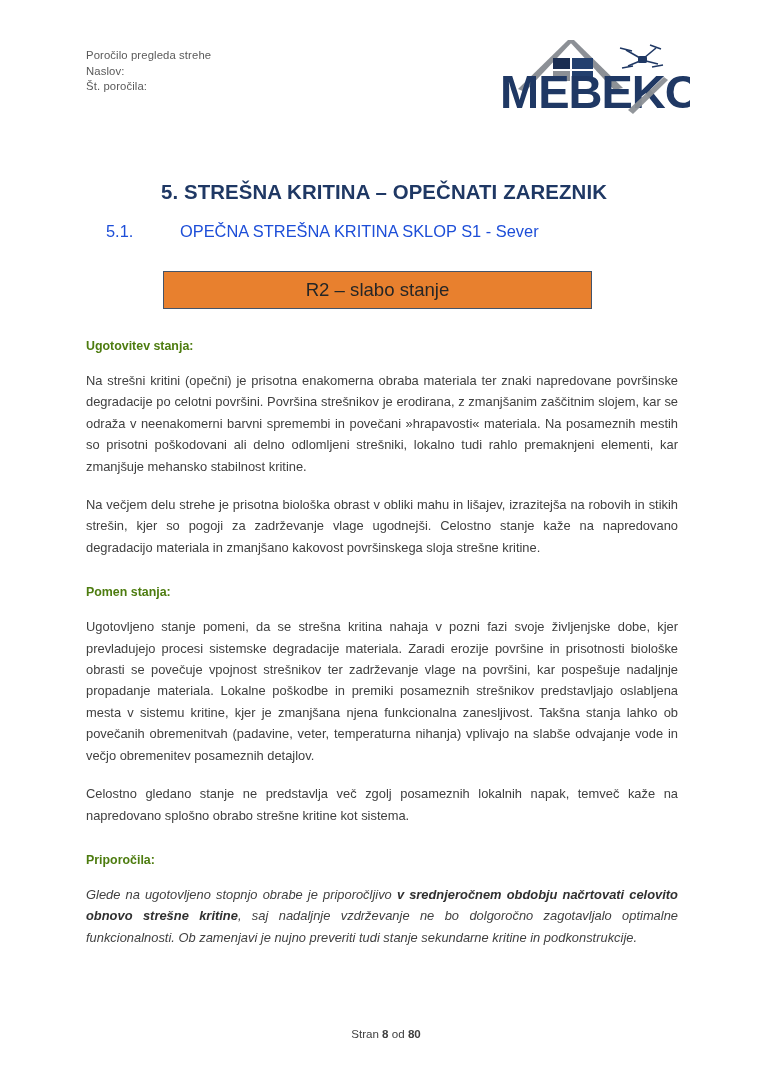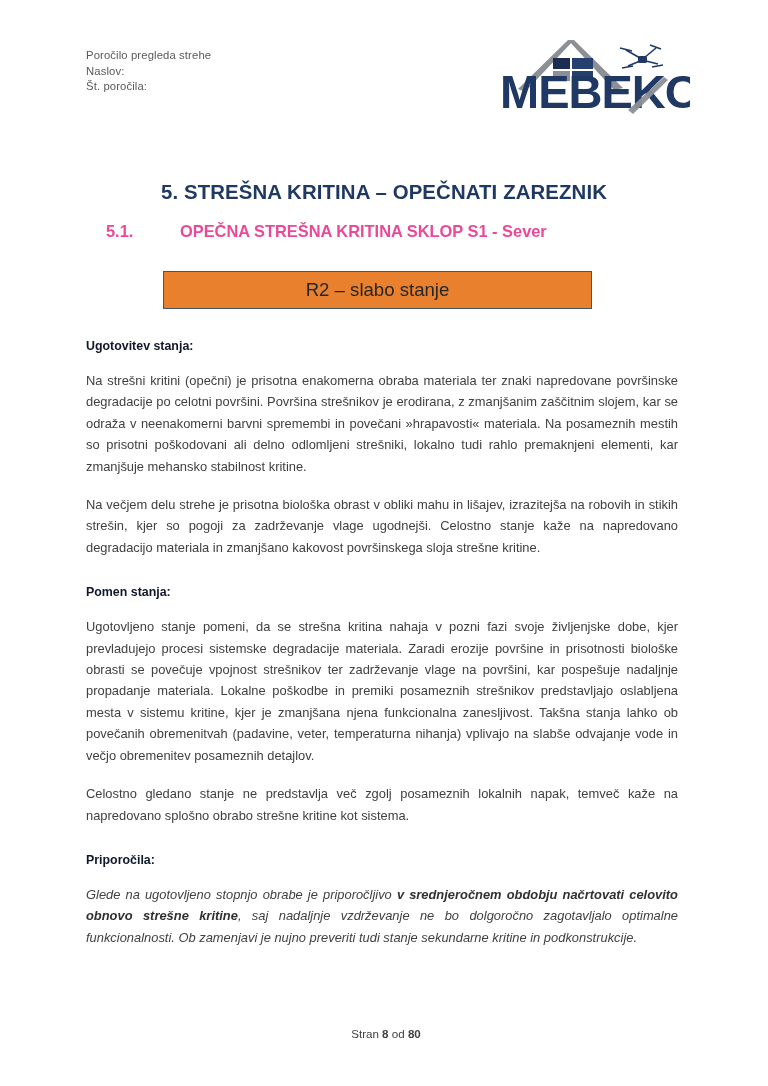--- a/index.html
+++ b/index.html
@@ -60,22 +60,22 @@
     color: #1F3864;
     letter-spacing: 0.005em;
     margin-top: 41px;
   }
   .sub-title {
     position: absolute;
     top: 222px;
     left: 106px;
     right: 82px;
     font-size: 16.4px;
-    font-weight: bold;
-    color: #ec4899;
+    font-weight: normal;
+    color: #1d4ed8;
     display: flex;
     align-items: baseline;
   }
   .sub-title .num {
     width: 74px;
     flex: 0 0 74px;
   }
   .sub-title .txt { flex: 1 1 auto; }
 
   
@@ -98,21 +98,21 @@
   
   .content {
     position: absolute;
     top: 338px;
     left: 86px;
     width: 596px;
   }
   .sec-head {
     font-size: 12.4px;
     font-weight: bold;
-    color: #0f172a;
+    color: #4d7c0f;
     margin: 0 0 16px 0;
     line-height: 16px;
   }
   p.body {
     font-size: 12.9px;
     line-height: 21.4px;
     text-align: justify;
     color: #404040;
     margin: 0 4px 17px 0;
     hyphens: none;

